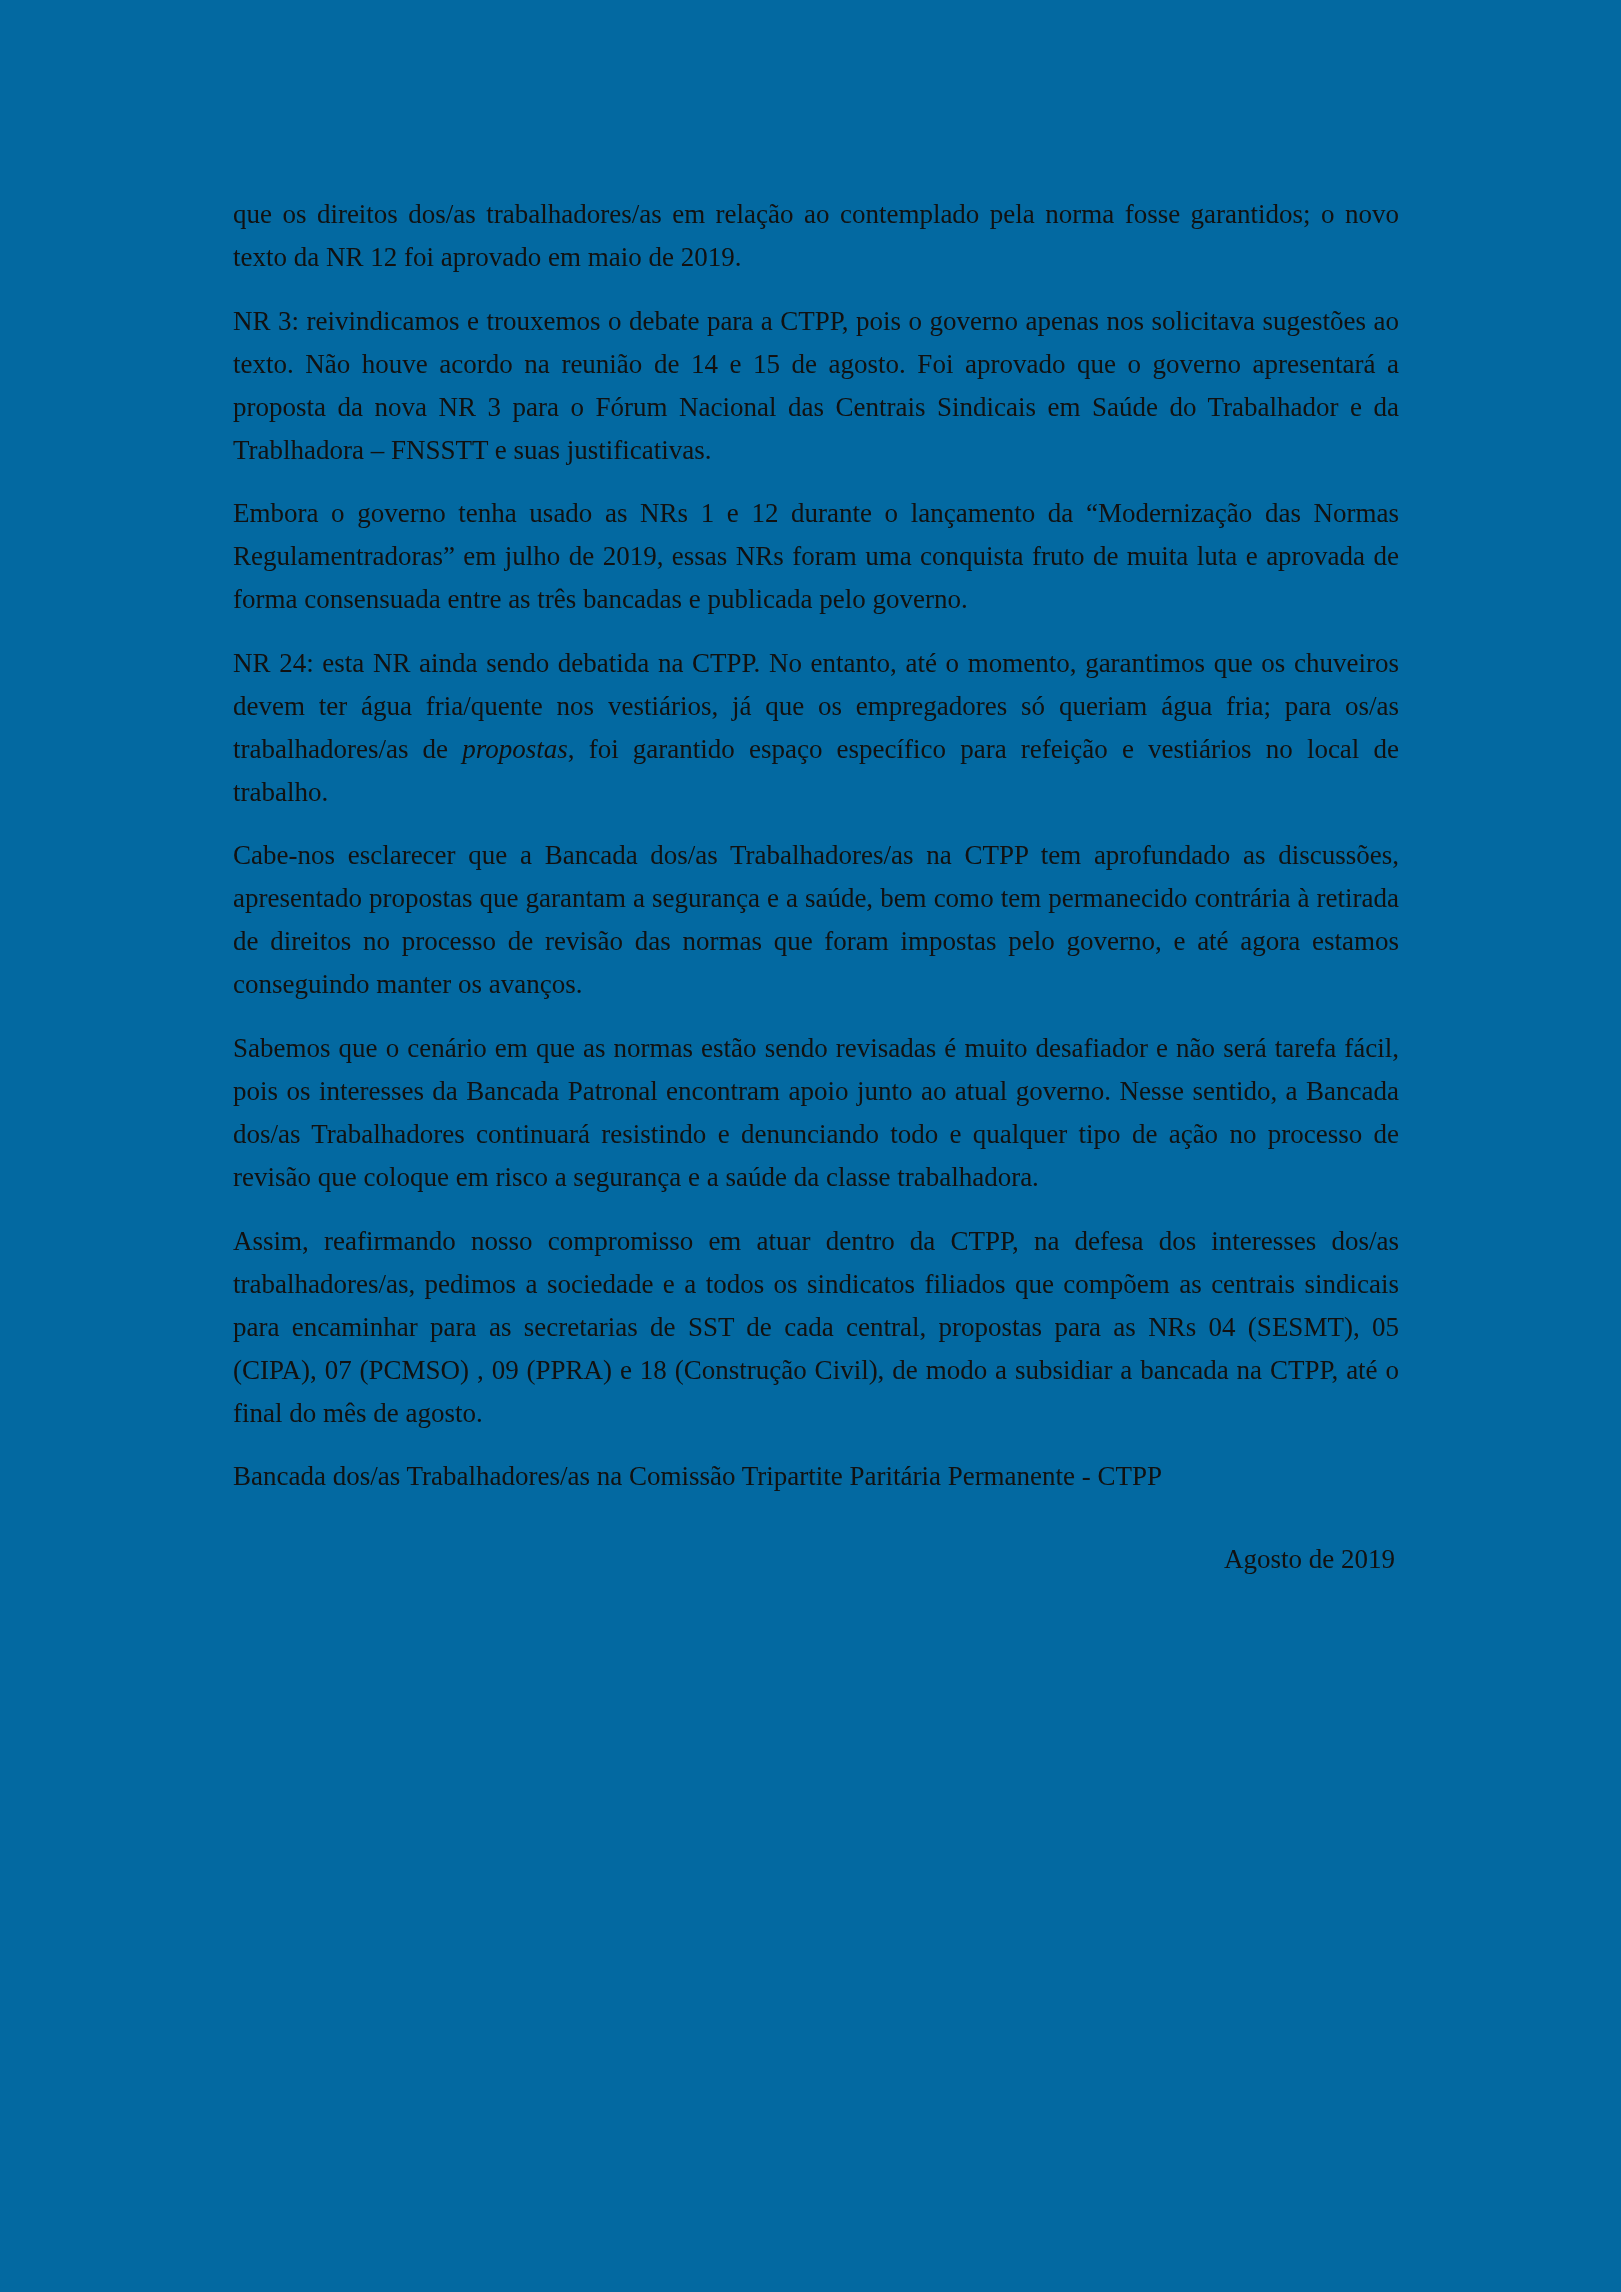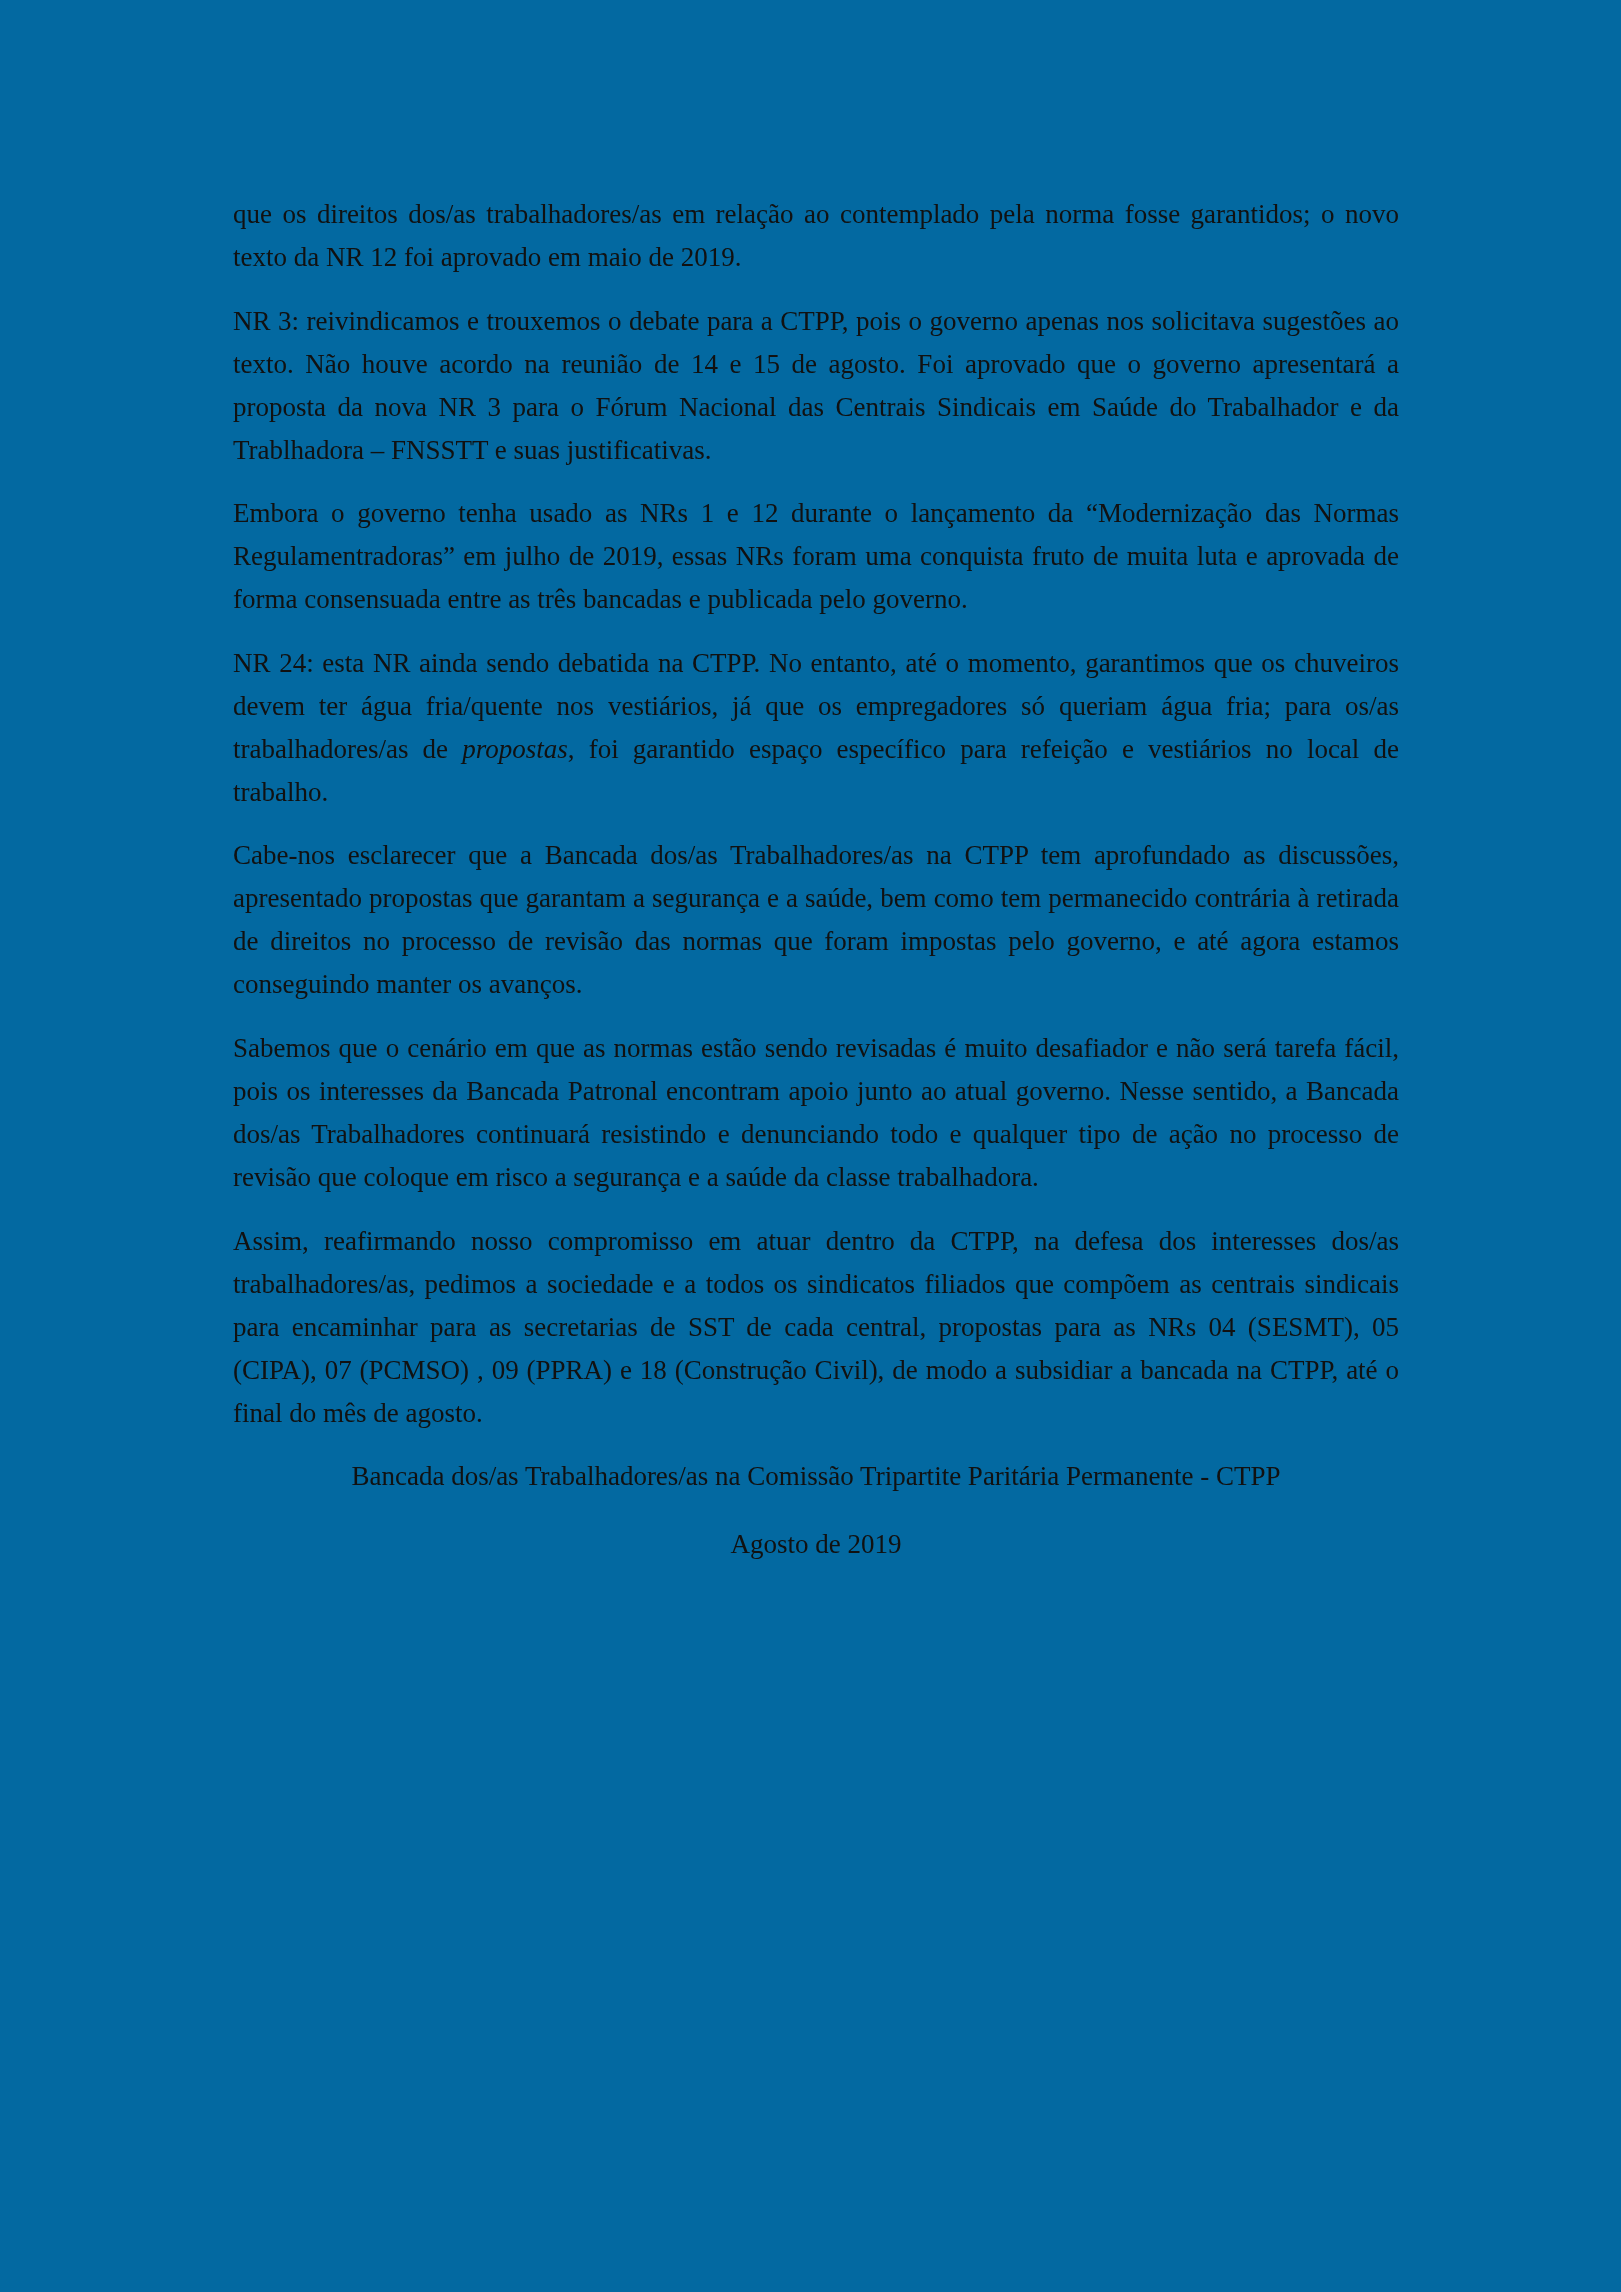--- a/index.html
+++ b/index.html
@@ -10,22 +10,22 @@
   .content {
     position: absolute; left: 233px; top: 193px; width: 1166px;
     font-family: "Liberation Serif", "DejaVu Serif", serif;
     font-size: 27px; line-height: 43px; color: #111111;
   }
   .para {
     margin: 0 0 20.6px 0;
     text-align: justify;
   }
   .para em { font-style: italic; }
-  .signature { margin: 0 0 25px 0; text-align: center; }
-  .date { margin: 10px; text-align: center; }
+  .signature { margin: 0 0 40px 0; text-align: left; }
+  .date { margin: 4px; text-align: right; }
 </style>
 </head>
 <body>
 
 <div class="page">
   <div class="content">
     <p class="para">que os direitos dos/as trabalhadores/as em relação ao contemplado pela norma fosse garantidos; o novo texto da NR 12 foi aprovado em maio de 2019.</p>
     <p class="para">NR 3: reivindicamos e trouxemos o debate para a CTPP, pois o governo apenas nos solicitava sugestões ao texto. Não houve acordo na reunião de 14 e 15 de agosto. Foi aprovado que o governo apresentará a proposta da nova NR 3 para o Fórum Nacional das Centrais Sindicais em Saúde do Trabalhador e da Trablhadora – FNSSTT e suas justificativas.</p>
     <p class="para">Embora o governo tenha usado as NRs 1 e 12 durante o lançamento da “Modernização das Normas Regulamentradoras” em julho de 2019, essas NRs foram uma conquista fruto de muita luta e aprovada de forma consensuada entre as três bancadas e publicada pelo governo.</p>
     <p class="para"><span>NR 24: esta NR ainda sendo debatida na CTPP. No entanto, até o momento, garantimos que os chuveiros devem ter água fria/quente nos vestiários, já que os empregadores só queriam água fria; para os/as trabalhadores/as de </span><em>propostas</em><span>, foi garantido espaço específico para refeição e vestiários no local de trabalho.</span></p>

